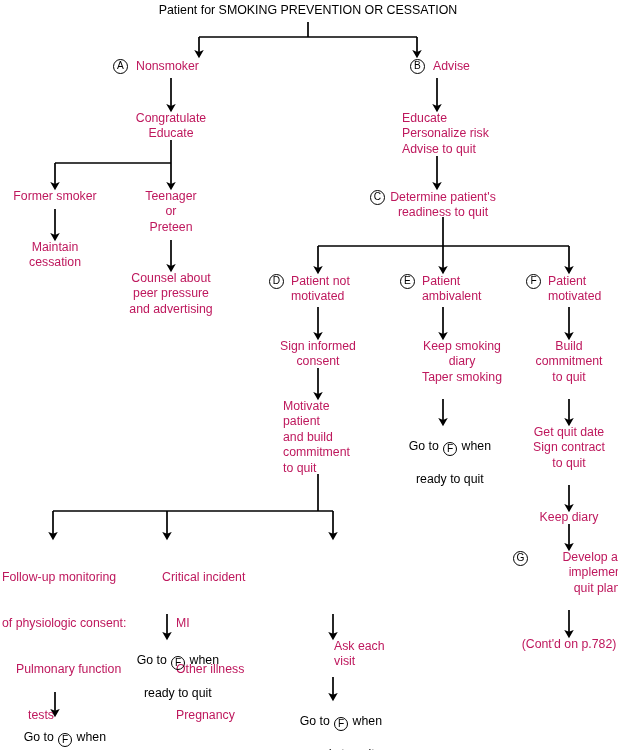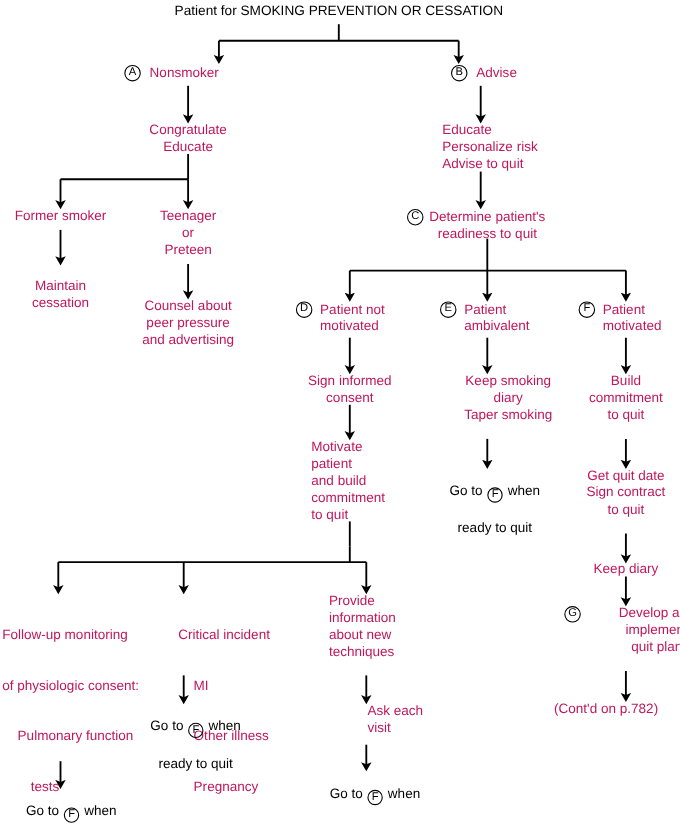--- a/index.html
+++ b/index.html
@@ -153,21 +153,21 @@
   <div class="badge" style="left:113px; top:59px;">A</div>
   <div class="node lft" style="left:136px; top:59px;">Nonsmoker</div>
 
   <div class="badge" style="left:410px; top:59px;">B</div>
   <div class="node lft" style="left:433px; top:59px;">Advise</div>
 
   <div class="node ctr" style="left:171px; top:111px;">Congratulate
 Educate</div>
 
   <div class="node ctr" style="left:55px; top:189px;">Former smoker</div>
-  <div class="node ctr" style="left:55px; top:253px;">Maintain
+  <div class="node ctr" style="left:55px; top:240px;">Maintain
 cessation</div>
 
   <div class="node ctr" style="left:171px; top:189px;">Teenager
 or
 Preteen</div>
   <div class="node ctr" style="left:171px; top:271px;">Counsel about
 peer pressure
 and advertising</div>
 
   <div class="node lft" style="left:402px; top:111px;">Educate
@@ -212,21 +212,21 @@
   <div class="node ctr" style="left:569px; top:425px;">Get quit date
 Sign contract
 to quit</div>
   <div class="node ctr" style="left:569px; top:510px;">Keep diary</div>
 
   <div class="badge" style="left:513px; top:551px;">G</div>
   <div class="node ctr" style="left:597px; top:550px;">Develop and
 implement
 quit plan</div>
 
-  <div class="node ctr" style="left:551px; top:637px;">(Cont'd on p.782)</div>
+  <div class="node ctr" style="left:569px; top:637px;">(Cont'd on p.782)</div>
 
   <div class="node lft" style="left:2px; top:539px;">
     <span class="ln">Follow-up monitoring</span>
     <span class="ln">of physiologic consent:</span>
     <span class="ln ind1">Pulmonary function</span>
     <span class="ln ind2">tests</span>
     
     
     
     
@@ -241,24 +241,20 @@
     <span class="ln ind1">MI</span>
     <span class="ln ind1">Other illness</span>
     <span class="ln ind1">Pregnancy</span>
     
   </div>
   <div class="goto" style="left:171px; top:638px;">
     <span>Go to </span><span class="inl">F</span><span> when</span><br>
     <span>ready to quit</span>
   </div>
 
-  <div class="node lft" style="left:299px; top:539px;">Provide
-information
-about new
-techniques</div>
   <div class="node lft" style="left:305px; top:639px;margin-left:29px;">Ask each
 visit</div>
   <div class="goto" style="left:334px; top:699px;">
     <span>Go to </span><span class="inl">F</span><span> when</span><br>
     <span>ready to quit</span>
   </div>
 
 </div>
 
 </body></html>

